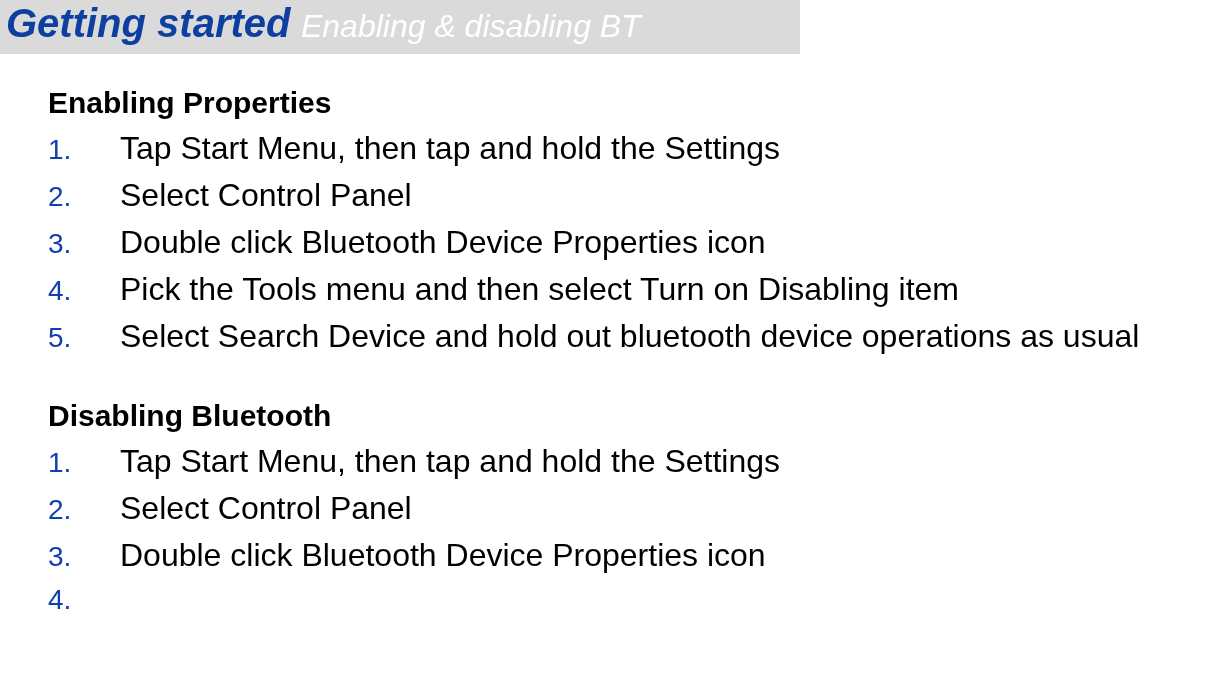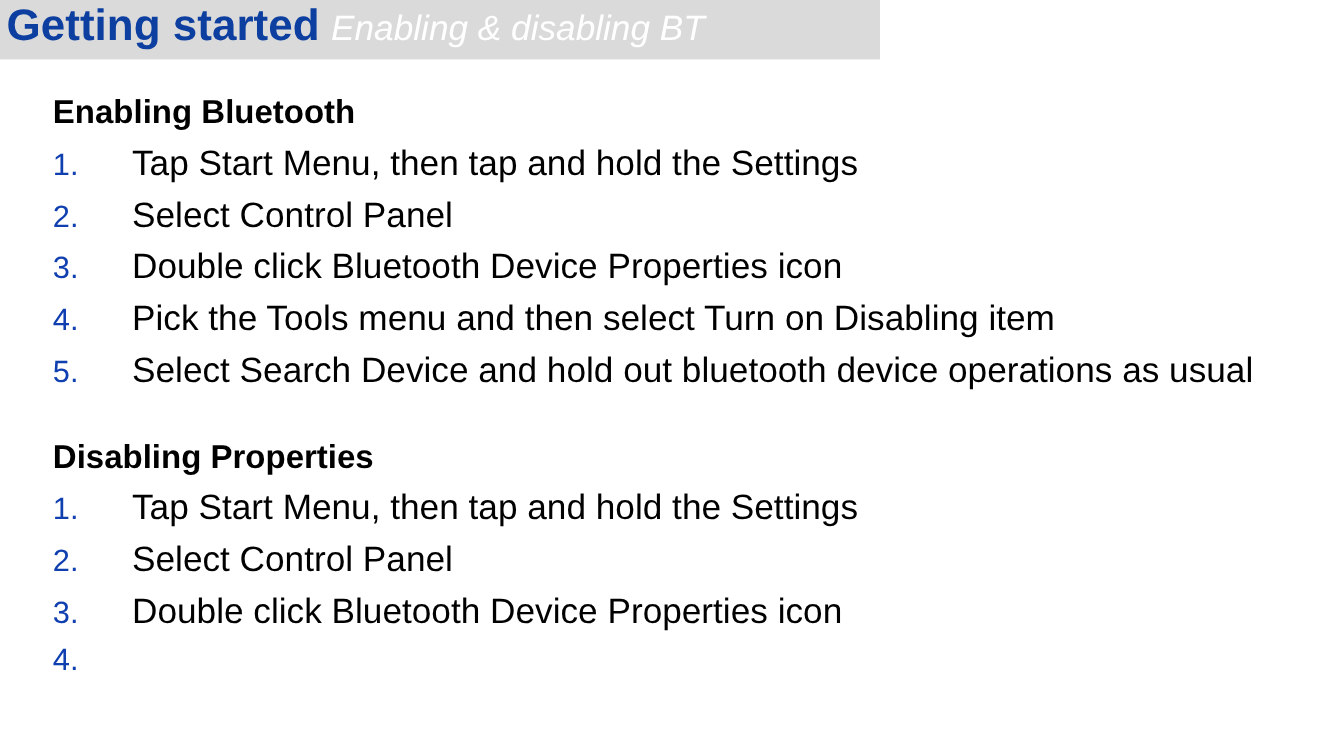--- a/index.html
+++ b/index.html
@@ -17,20 +17,21 @@
     .title-bar {
       background: #dadada;
       padding: 1px 6px 8px 6px;
       display: inline-block;
       width: 800px;
     }
     .title-main {
       font-size: 40px;
       font-weight: bold;
       color: #0d3fa0;
+      font-style: italic;
     }
     .title-sub {
       font-size: 32px;
       font-weight: normal;
       color: #ffffff;
       font-style: italic;
       margin-left: 6px;
     }
     .content {
       padding: 32px 0 0 48px;
@@ -66,21 +67,21 @@
 
 
 <div class="title-bar">
   <span class="title-main">Getting started</span>
   <span class="title-sub">Enabling &amp; disabling BT</span>
 </div>
 
 <div class="content">
 
   <div class="section-block">
-    <div class="section-heading">Enabling Bluetooth</div>
+    <div class="section-heading">Enabling Properties</div>
     <div class="step-row">
       <span class="step-number">1.</span>
       <span class="step-text">Tap Start Menu, then tap and hold the Settings</span>
     </div>
     <div class="step-row">
       <span class="step-number">2.</span>
       <span class="step-text">Select Control Panel</span>
     </div>
     <div class="step-row">
       <span class="step-number">3.</span>
@@ -90,21 +91,21 @@
       <span class="step-number">4.</span>
       <span class="step-text">Pick the Tools menu and then select Turn on Disabling item</span>
     </div>
     <div class="step-row">
       <span class="step-number">5.</span>
       <span class="step-text">Select Search Device and hold out bluetooth device operations as usual</span>
     </div>
   </div>
 
   <div class="section-block">
-    <div class="section-heading">Disabling Properties</div>
+    <div class="section-heading">Disabling Bluetooth</div>
     <div class="step-row">
       <span class="step-number">1.</span>
       <span class="step-text">Tap Start Menu, then tap and hold the Settings</span>
     </div>
     <div class="step-row">
       <span class="step-number">2.</span>
       <span class="step-text">Select Control Panel</span>
     </div>
     <div class="step-row">
       <span class="step-number">3.</span>

